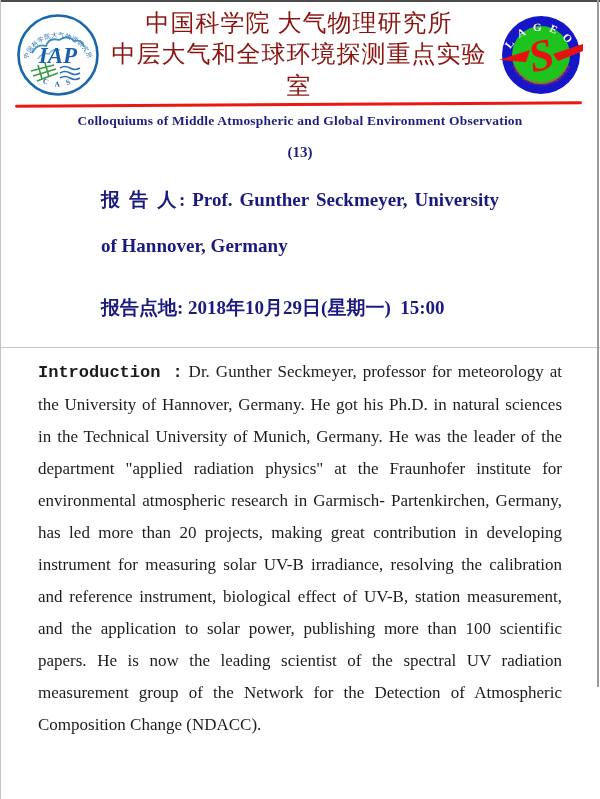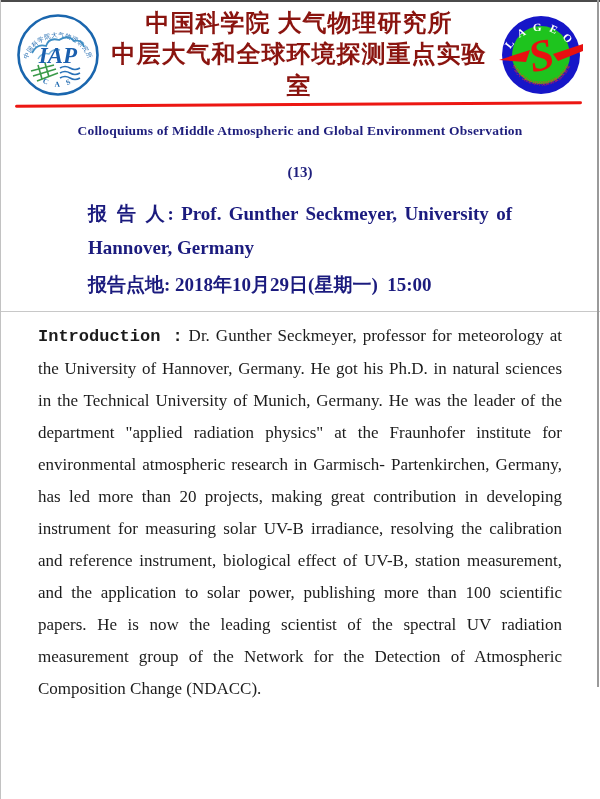--- a/index.html
+++ b/index.html
@@ -11,45 +11,45 @@
   
   .edge-top{position:absolute;top:0;left:0;width:600px;height:2px;background:#4b4b4b;}
   .edge-left{position:absolute;top:0;left:0;width:1px;height:100%;background:#c2c2c2;}
   .edge-right{position:absolute;top:0;right:1px;width:2px;height:86%;background:#9a9a9a;}
 
   .header{
     margin:12px 16px 0 16px;height:86px;
     display:flex;align-items:center;justify-content:space-between;
   }
   .org{
-    flex:1;text-align:center;color:#8a140f;font-weight:bold;
+    flex:1;text-align:center;color:#8a140f;font-weight:normal;
     font-size:24px;line-height:1.32;letter-spacing:1px;
     font-family:"Liberation Serif","DejaVu Serif",serif;
   }
   .red-rule{
     position:relative;margin:5px 0 0 15px;width:567px;height:3px;
     background:#ec1712;transform:rotate(-0.35deg);border-radius:2px;
   }
   .colloq-zh{
     margin-top:13px;text-align:center;color:#1f1f7d;font-weight:bold;
     font-size:27px;letter-spacing:2px;line-height:1.2;
   }
   .colloq-en{
-    margin-top:17px;text-align:center;color:#1f1f7d;font-weight:bold;
+    margin-top:7px;text-align:center;color:#1f1f7d;font-weight:bold;
     font-size:13.5px;letter-spacing:0.2px;
   }
   .colloq-no{
-    margin-top:25px;text-align:center;color:#1f1f7d;font-weight:bold;font-size:15px;
+    margin-top:15px;text-align:center;color:#1f1f7d;font-weight:bold;font-size:15px;
   }
   .talk-title{
     margin:10px 40px 0 40px;text-align:center;color:#1b1b7e;
     font-weight:bold;font-size:24px;line-height:1.42;
   }
   .talk-info{margin:16px 85px 0 85px;color:#1b1b7e;font-weight:bold;font-size:19px;}
-  .talk-info p{margin:3px;line-height:34px;}
+  .talk-info p{margin:16px;line-height:46px;}
   .talk-info .justify{text-align:justify;}
   .thin-rule{margin-top:9px;width:100%;height:1px;background:#c8c8c8;}
   .intro{
     margin:8px 38px 0 38px;color:#1c1c1c;font-size:17px;line-height:32px;
     text-align:justify;
   }
   .intro b{font-weight:bold;font-family:Liberation Mono, monospace;}
   svg text{font-family:"Liberation Serif","DejaVu Serif",serif;}
 </style>
 </head>

